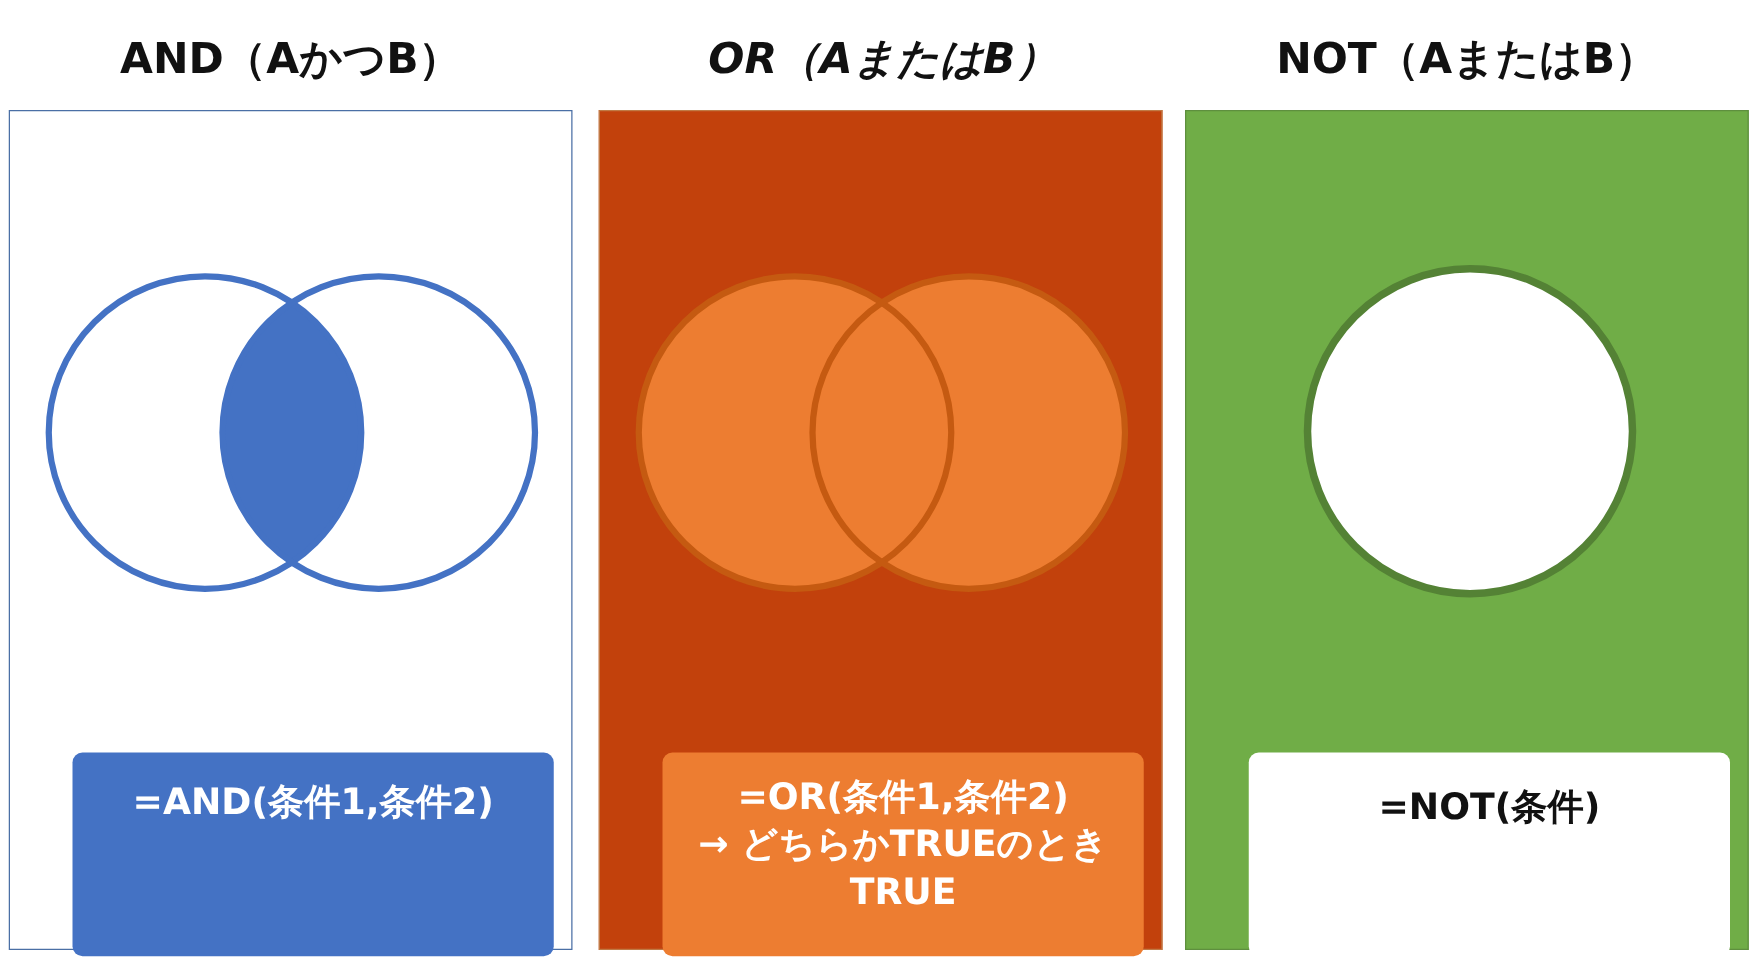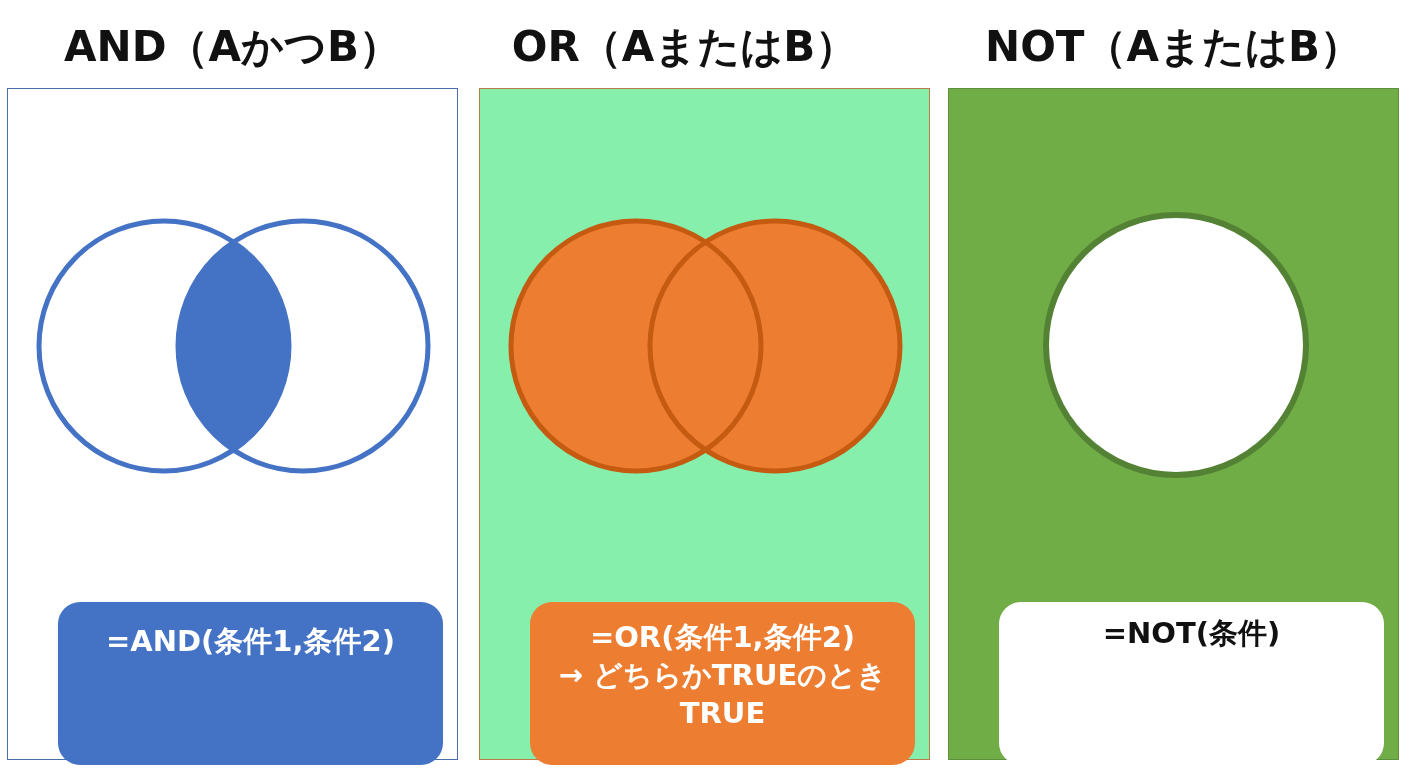--- a/index.html
+++ b/index.html
@@ -3,71 +3,71 @@
   <meta charset="utf-8">
   <style>
     html, body { margin: 0; padding: 0; }
     body {
       width: 1408px; height: 768px; position: relative; overflow: hidden;
       background: #ffffff;
       font-family: "DejaVu Sans", "Liberation Sans", sans-serif;
     }
     .title {
       position: absolute; top: 22px; height: 50px;
-      font-size: 42px; font-weight: bold; color: #111;
+      font-size: 34px; font-weight: bold; color: #111;
       text-align: center; line-height: 50px; white-space: nowrap;
     }
     .panel { position: absolute; top: 88px; height: 672px; box-sizing: border-box; }
     .panel svg { position: absolute; left: 0; top: 0; }
     .box {
       position: absolute; left: 14px; right: 14px; top: 513px; height: 163px;
-      border-radius: 22px; box-sizing: border-box;
+      border-radius: 8px; box-sizing: border-box;
       display: flex; flex-direction: column; align-items: center; justify-content: flex-start;
       padding-top: 20px;
       font-size: 29px; font-weight: bold; text-align: center; line-height: 38px; margin-left: 36px;
     }
     .box span { display: block; white-space: nowrap; }
   </style>
 </head>
 <body>
 
 <div class="title" style="left:7px;width:451px;">AND（AかつB）</div>
-<div class="title" style="left:459px;width:451px;">OR（AまたはB）</div>
+<div class="title" style="left:481px;width:451px;font-style:italic;">OR（AまたはB）</div>
 <div class="title" style="left:948px;width:451px;">NOT（AまたはB）</div>
 
 <div class="panel" style="left:7px;width:451px;border:1.5px solid #4a6fa5;background:#fff;">
   <svg width="451" height="672">
     <defs>
       <clipPath id="clipA">
           <circle cx="156" cy="257" r="125"></circle>
         </clipPath>
     </defs>
     <circle cx="295" cy="257" r="125" fill="#4472c4" clip-path="url(#clipA)"></circle>
     <circle cx="156" cy="257" r="125" fill="none" stroke="#4472c4" stroke-width="5"></circle>
     <circle cx="295" cy="257" r="125" fill="none" stroke="#4472c4" stroke-width="5"></circle>
   </svg>
   <div class="box" style="background:#4472c4;color:#ffffff;">
     <span>=AND(条件1,条件2)</span>
   </div>
 </div>
 
-<div class="panel" style="left:479px;width:451px;border:1.5px solid #c07a45;background:#86efac;">
+<div class="panel" style="left:479px;width:451px;border:1.5px solid #c07a45;background:#c2410c;">
   <svg width="451" height="672">
     <circle cx="156" cy="257" r="125" fill="#ed7d31"></circle>
     <circle cx="295" cy="257" r="125" fill="#ed7d31"></circle>
     <circle cx="156" cy="257" r="125" fill="none" stroke="#c55a11" stroke-width="5"></circle>
     <circle cx="295" cy="257" r="125" fill="none" stroke="#c55a11" stroke-width="5"></circle>
   </svg>
   <div class="box" style="background:#ed7d31;color:#ffffff;padding-top:16px;">
     <span>=OR(条件1,条件2)</span>
     <span>→ どちらかTRUEのとき</span>
     <span>TRUE</span>
   </div>
 </div>
 
 <div class="panel" style="left:948px;width:451px;border:1.5px solid #5e8f3e;background:#70ad47;">
   <svg width="451" height="672">
     <circle cx="227" cy="256" r="130" fill="#ffffff" stroke="#548235" stroke-width="6"></circle>
   </svg>
-  <div class="box" style="background:#ffffff;color:#111111;padding-top:12px;gap:28px;">
+  <div class="box" style="background:#ffffff;color:#111111;padding-top:24px;gap:28px;">
     <span>=NOT(条件)</span>
   </div>
 </div>
 
 </body></html>

